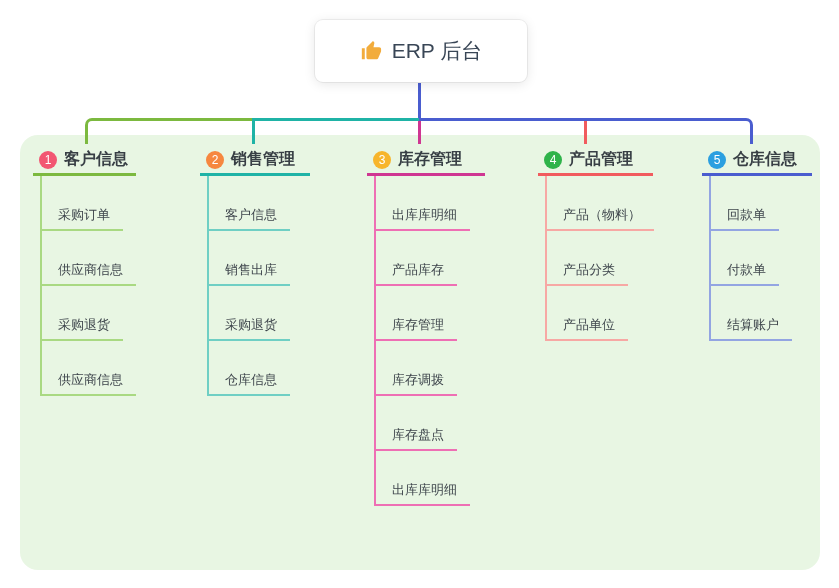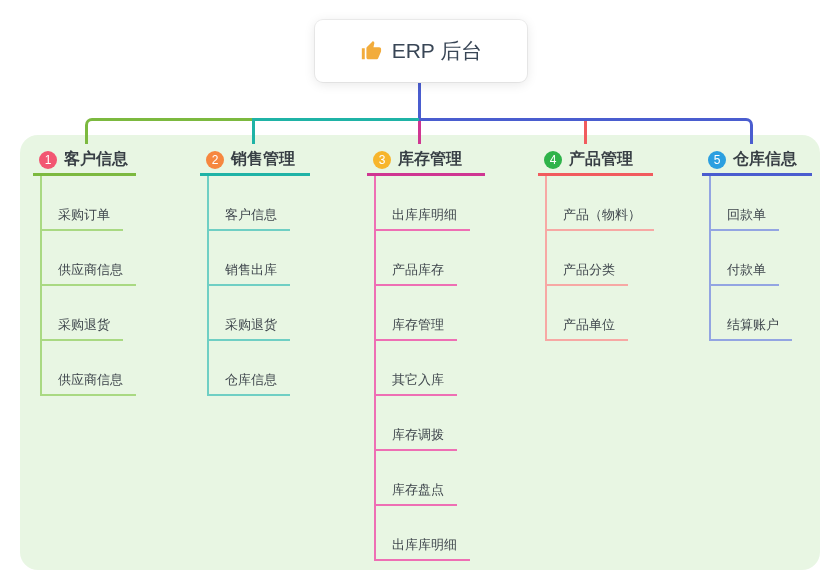--- a/index.html
+++ b/index.html
@@ -136,23 +136,20 @@
       <div class="child">
           <span class="child-label">出库库明细</span>
         </div>
       <div class="child">
           <span class="child-label">产品库存</span>
         </div>
       <div class="child">
           <span class="child-label">库存管理</span>
         </div>
       <div class="child">
-          <span class="child-label">其它入库</span>
-        </div>
-      <div class="child">
           <span class="child-label">库存调拨</span>
         </div>
       <div class="child">
           <span class="child-label">库存盘点</span>
         </div>
       <div class="child">
           <span class="child-label">出库库明细</span>
         </div>
     </div>
   </div>

